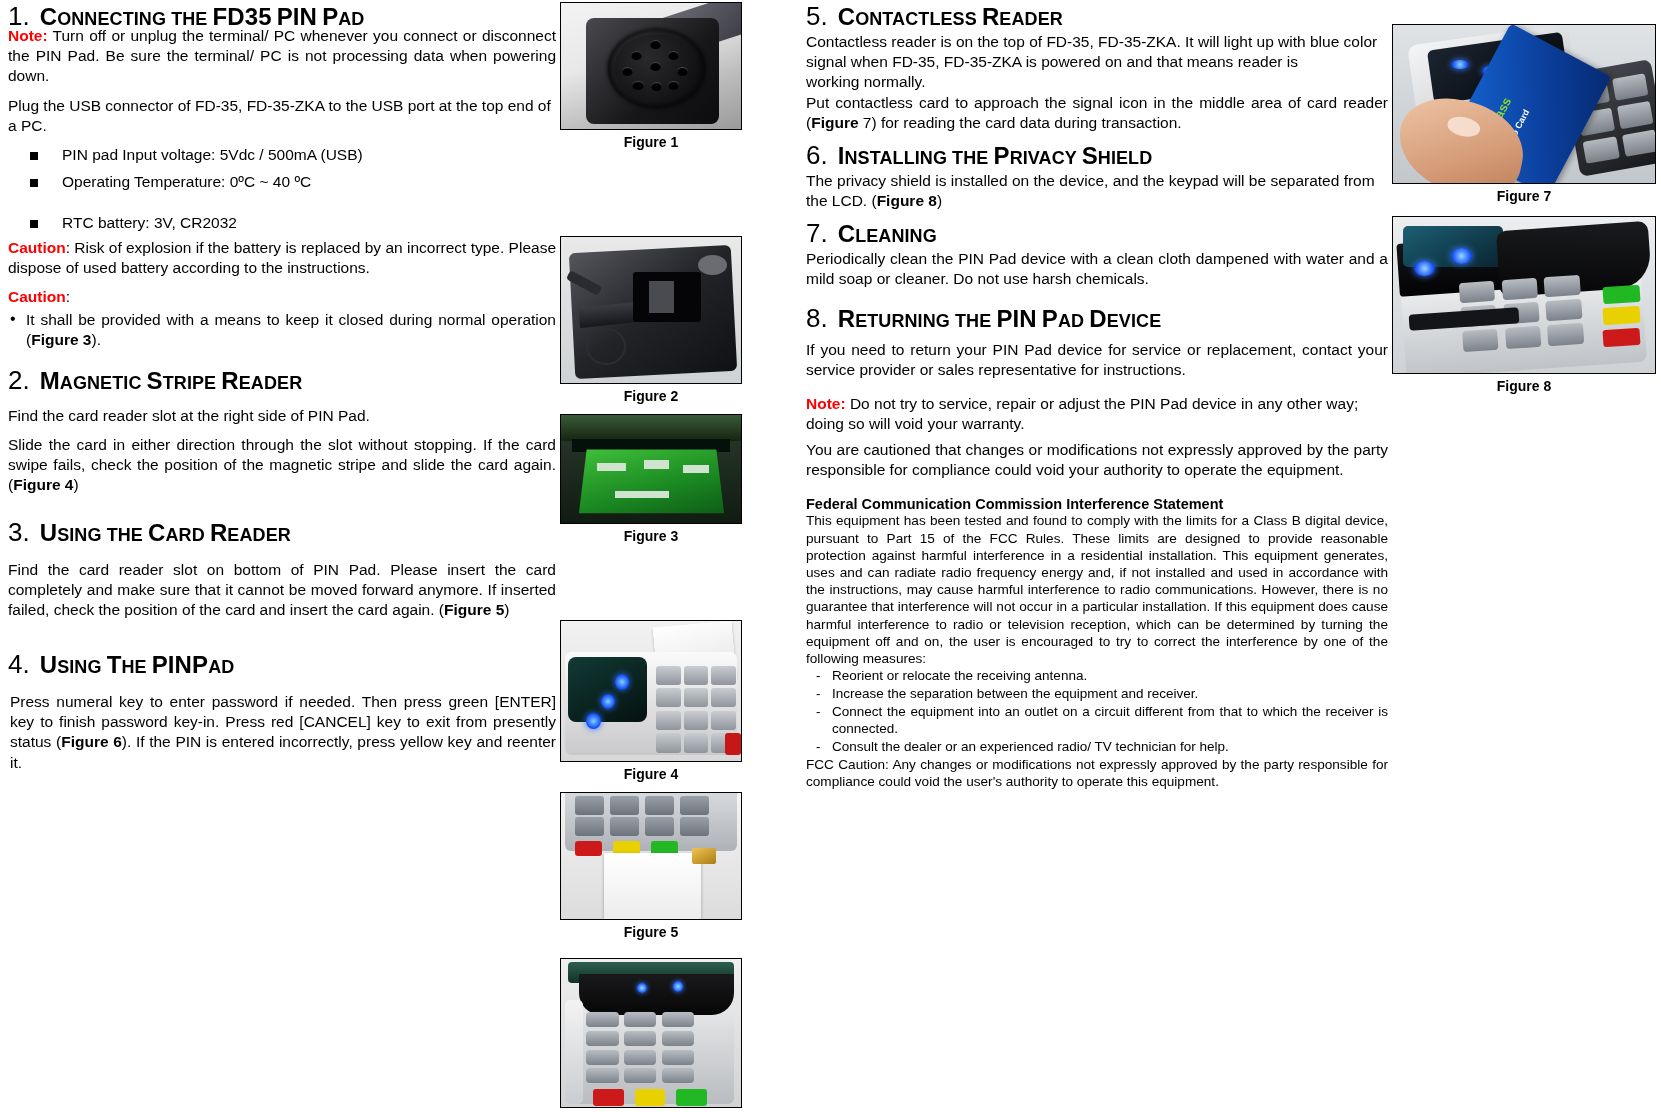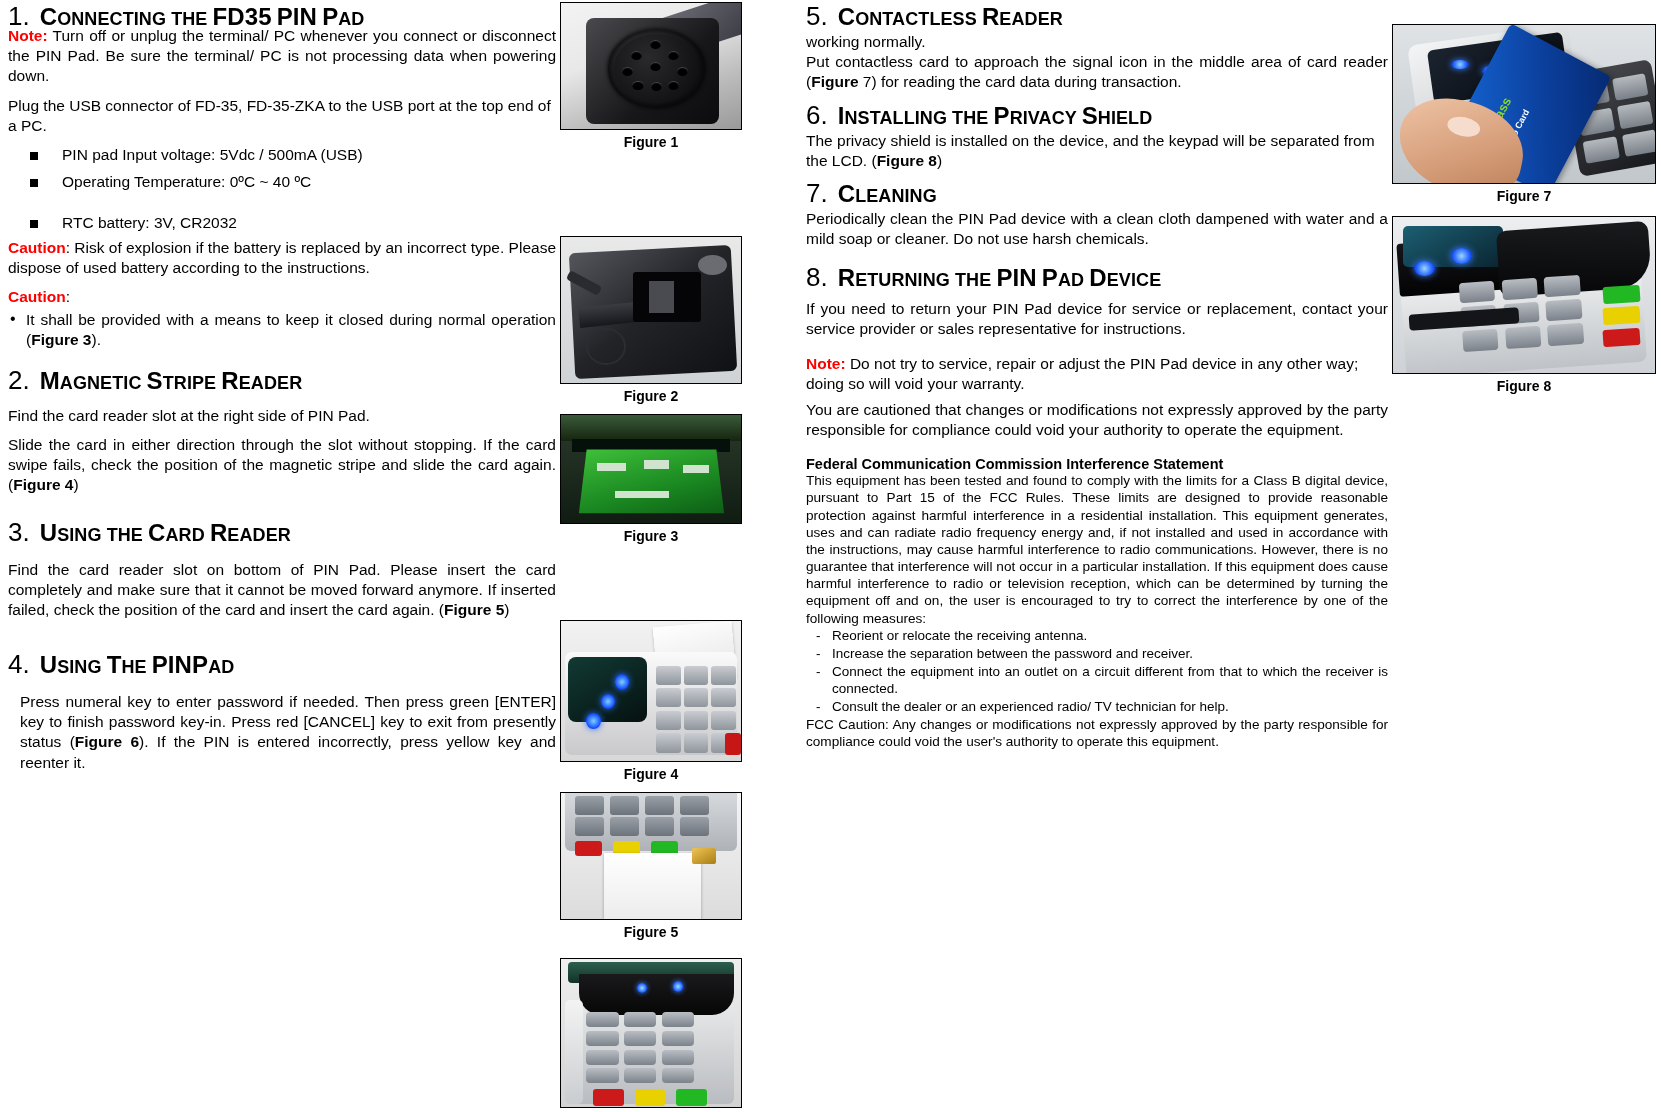--- a/index.html
+++ b/index.html
@@ -310,21 +310,21 @@
 
     <p class="body indent-sm" style="margin-top:14px">
       <span>Find the card reader slot on bottom of PIN Pad. Please insert the card completely and make sure that it cannot be moved forward anymore. If inserted failed, check the position of the card and insert the card again. (</span><b>Figure 5</b><span>)</span>
     </p>
 
     <h2 class="sect" style="margin-top:30px">
       <span class="num">4.</span>
       <span class="sc"><span class="cap">U</span>SING <span class="cap">T</span>HE <span class="cap">PINP</span>AD</span>
     </h2>
 
-    <p class="body" style="margin-top:14px;margin-left:12px">
+    <p class="body" style="margin-top:14px;margin-left:2px">
       <span>Press numeral key to enter password if needed. Then press green [ENTER] key to finish password key-in. Press red [CANCEL] key to exit from presently status (</span><b>Figure 6</b><span>). If the PIN is entered incorrectly, press yellow key and reenter it.</span>
     </p>
   </div>
 
   <div class="col-figs1">
 
     <div class="fig">
       <div class="fig-img" style="height:128px">
         <div class="ph f1-bg"></div>
         <div class="f1-cable"></div>
@@ -456,20 +456,21 @@
     </div>
   </div>
 
   <div class="col-right">
 
     <h2 class="sect">
       <span class="num">5.</span>
       <span class="sc"><span class="cap">C</span>ONTACTLESS <span class="cap">R</span>EADER</span>
     </h2>
 
+    <p class="body indent-sm nojust" style="margin-bottom:0">Contactless reader is on the top of FD-35, FD-35-ZKA. It will light up with blue color signal when FD-35, FD-35-ZKA is powered on and that means reader is</p>
     <p class="body indent-sm nojust" style="margin-bottom:0">working normally.</p>
     <p class="body indent-sm" style="margin-bottom:4px">
       <span>Put contactless card to approach the signal icon in the middle area of card reader (</span><b>Figure</b><span> 7) for reading the card data during transaction.</span>
     </p>
 
     <h2 class="sect" style="margin-top:8px">
       <span class="num">6.</span>
       <span class="sc"><span class="cap">I</span>NSTALLING THE <span class="cap">P</span>RIVACY <span class="cap">S</span>HIELD</span>
     </h2>
 
@@ -495,21 +496,21 @@
       <span class="red">Note:</span><span> Do not try to service, repair or adjust the PIN Pad device in any other way; doing so will void your warranty.</span>
     </p>
 
     <p class="body indent-sm" style="margin-bottom:16px">You are cautioned that changes or modifications not expressly approved by the party responsible for compliance could void your authority to operate the equipment.</p>
 
     <div>
       <div class="fcc-title">Federal Communication Commission Interference Statement</div>
       <p class="fcc">This equipment has been tested and found to comply with the limits for a Class B digital device, pursuant to Part 15 of the FCC Rules.   These limits are designed to provide reasonable protection against harmful interference in a residential installation.  This equipment generates, uses and can radiate radio frequency energy and, if not installed and used in accordance with the instructions, may cause harmful interference to radio communications.  However, there is no guarantee that interference will not occur in a particular installation.   If this equipment does cause harmful interference to radio or television reception, which can be determined by turning the equipment off and on, the user is encouraged to try to correct the interference by one of the following measures:</p>
       <ul class="dash">
         <li>Reorient or relocate the receiving antenna.</li>
-        <li>Increase the separation between the password and receiver.</li>
+        <li>Increase the separation between the equipment and receiver.</li>
         <li>Connect the equipment into an outlet on a circuit different from that to which the receiver is connected.</li>
         <li>Consult the dealer or an experienced radio/ TV technician for help.</li>
       </ul>
       <p class="fcc">FCC Caution: Any changes or modifications not expressly approved by the party responsible for compliance could void the user's authority to operate this equipment.</p>
     </div>
   </div>
 
   <div class="col-figs2">
 
     <div class="fig">

